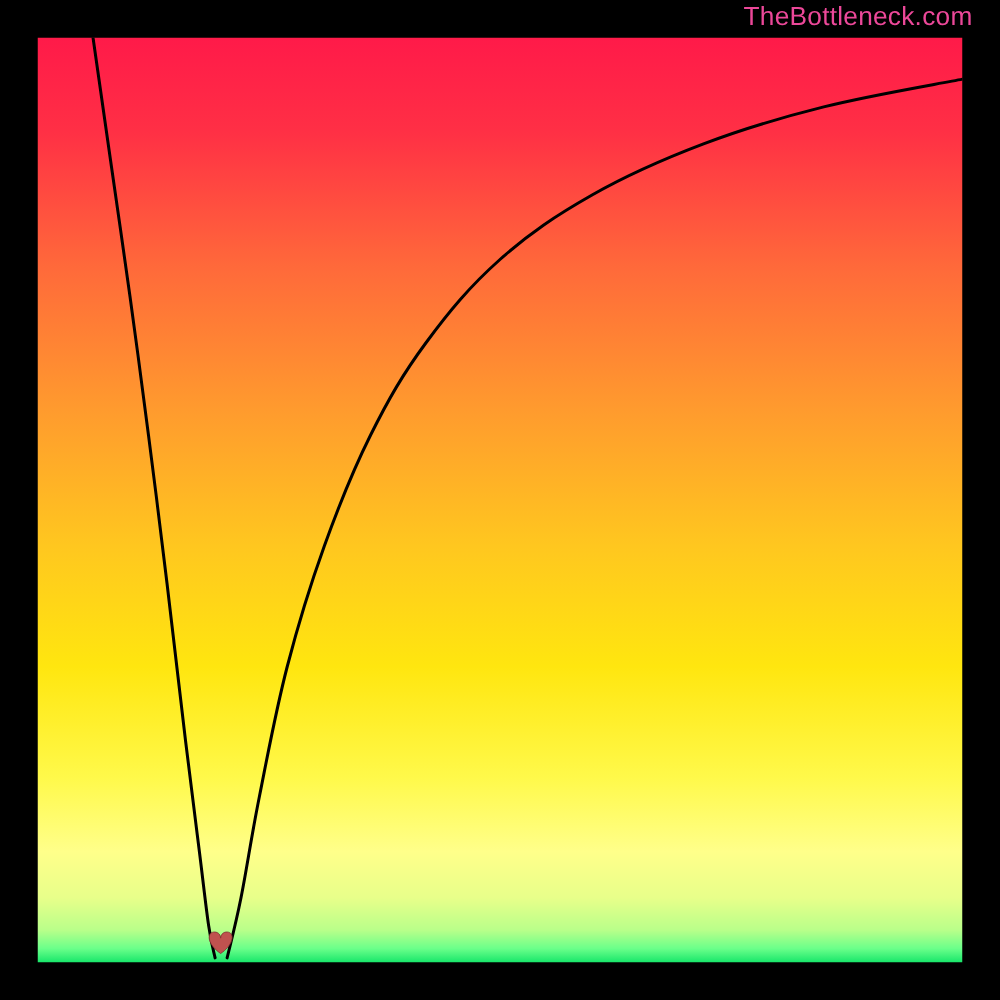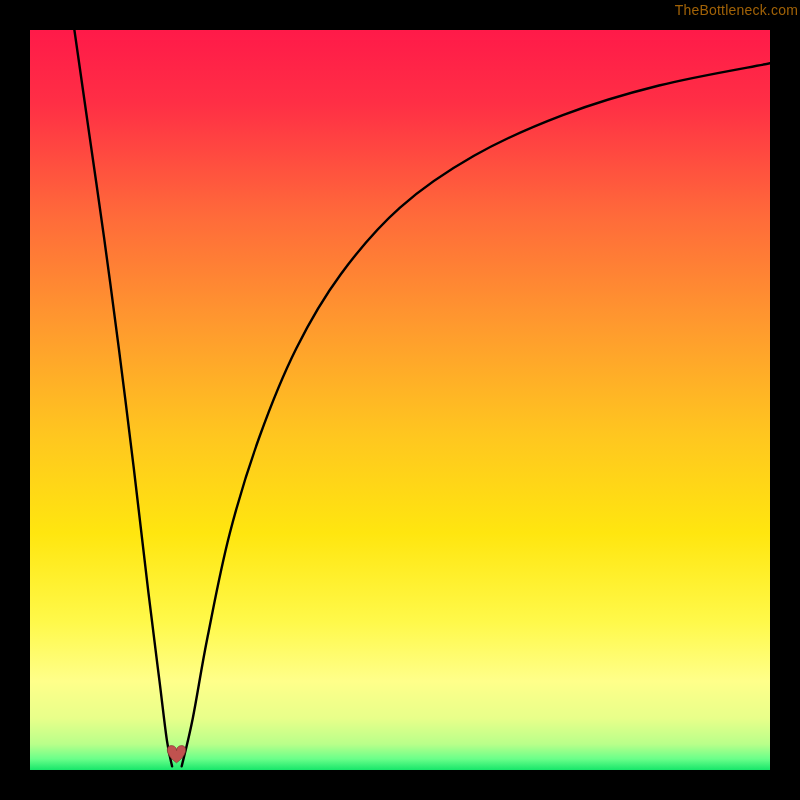--- a/index.html
+++ b/index.html
@@ -21,24 +21,24 @@
   .plot {
     position: absolute;
     left: 0;
     top: 0;
     width: 740px;
     height: 740px;
   }
   .watermark {
     position: absolute;
     top: 2px;
-    right: 2px;
+    right: 22px;
     font-family: Arial, Helvetica, sans-serif;
-    font-size: 14px;
-    color: #a16207;
+    font-size: 21px;
+    color: #ec4899;
     font-weight: 500;
     letter-spacing: 0.2px;
   }
 </style>
 </head>
 <body>
 
 <div class="frame">
   <svg class="plot" viewBox="0 0 740 740" preserveAspectRatio="none">
     <defs>

